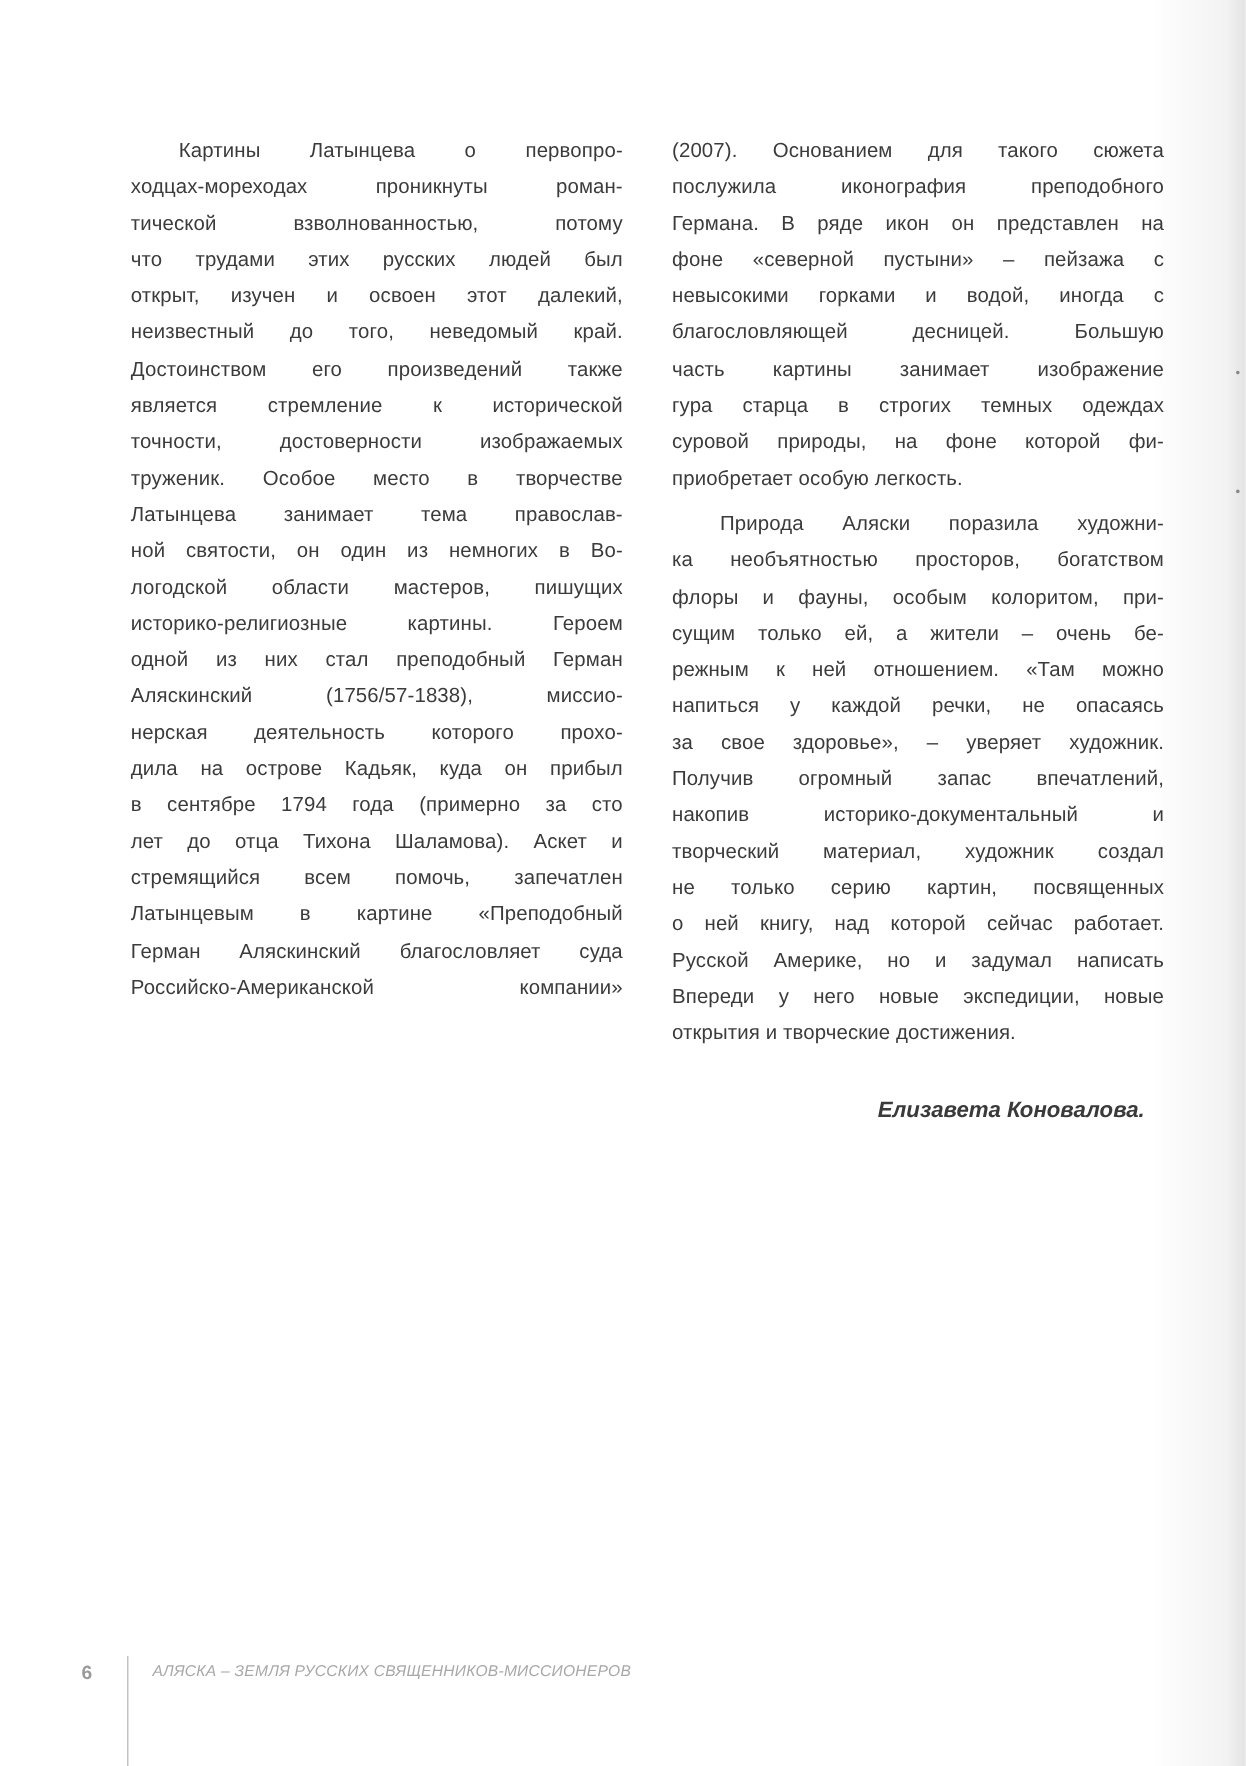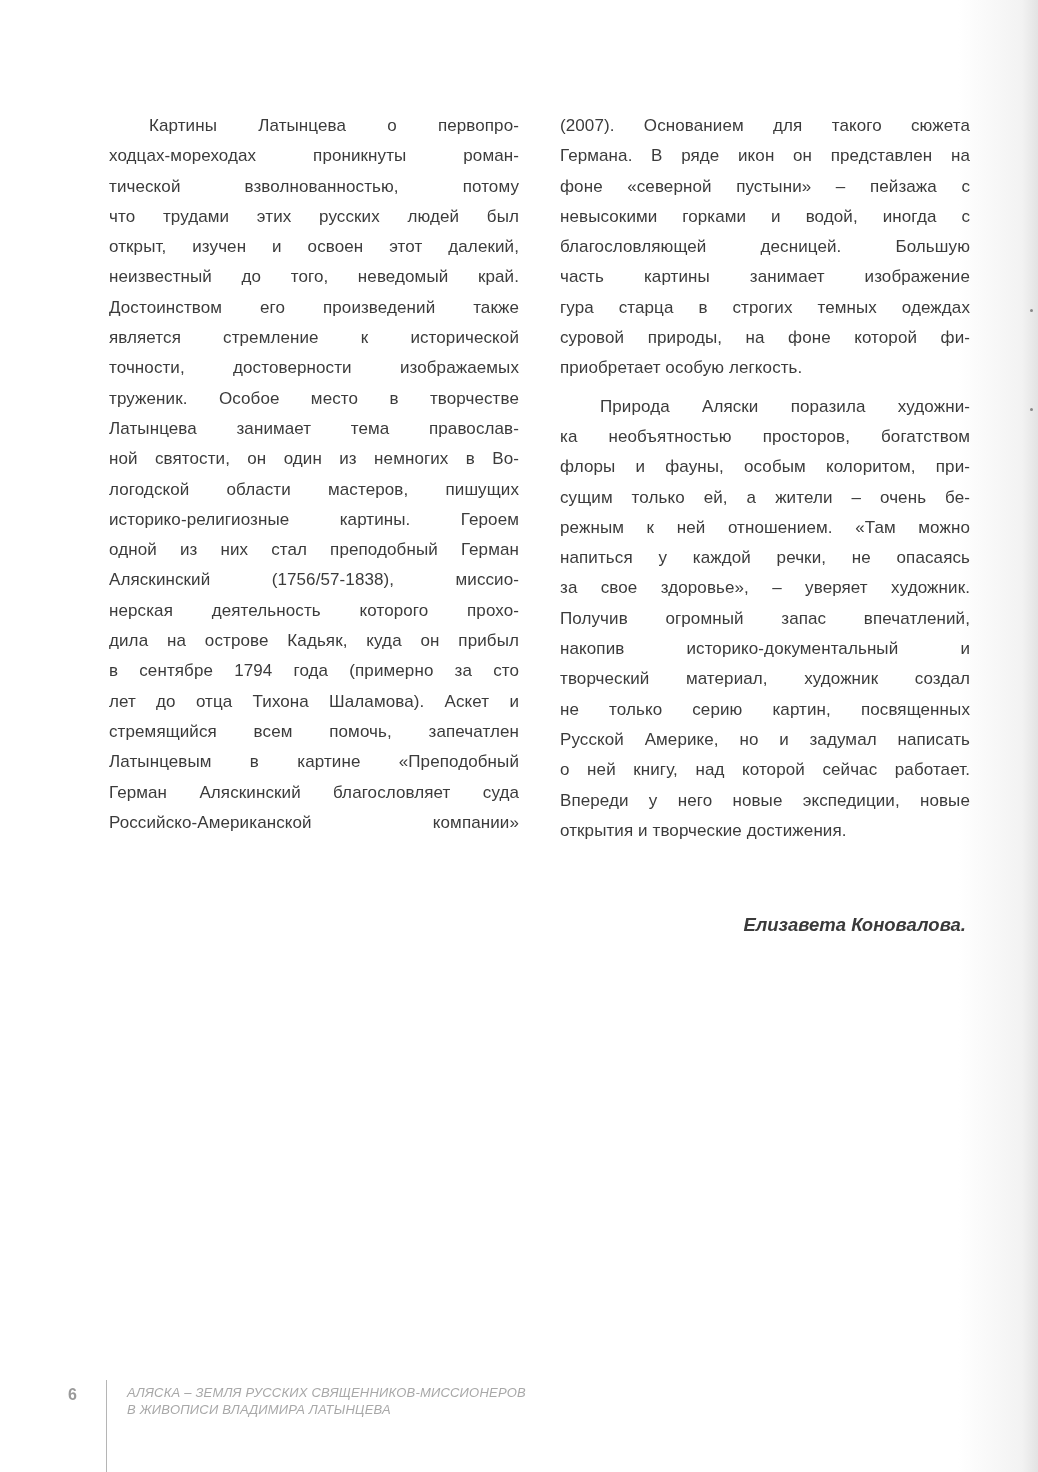--- a/index.html
+++ b/index.html
@@ -47,21 +47,21 @@
     }
     .line.indent {
       padding-left: 40px;
     }
     .para-gap {
       height: 8px;
     }
     .signature {
       position: absolute;
       top: 914px;
-      right: 72px;
+      right: 84px;
       font-size: 18.5px;
       font-style: italic;
       font-weight: bold;
       color: #3a3a3a;
     }
     .footer {
       position: absolute;
       left: 0;
       top: 1380px;
       width: 1038px;
@@ -129,20 +129,21 @@
     <span class="line">лет до отца Тихона Шаламова). Аскет и</span>
     <span class="line">стремящийся всем помочь, запечатлен</span>
     <span class="line">Латынцевым в картине «Преподобный</span>
     <span class="line">Герман Аляскинский благословляет суда</span>
     <span class="line">Российско-Американской компании»</span>
   </div>
 
 <div class="column col-right">
   <div id="col-right-p1">
       <span class="line">(2007). Основанием для такого сюжета</span>
+      <span class="line">послужила иконография преподобного</span>
       <span class="line">Германа. В ряде икон он представлен на</span>
       <span class="line">фоне «северной пустыни» – пейзажа с</span>
       <span class="line">невысокими горками и водой, иногда с</span>
       <span class="line">благословляющей десницей. Большую</span>
       <span class="line">часть картины занимает изображение</span>
       <span class="line">гура старца в строгих темных одеждах</span>
       <span class="line">суровой природы, на фоне которой фи-</span>
       <span class="line last">приобретает особую легкость.</span>
     </div>
   <div class="para-gap"></div>
@@ -151,32 +152,31 @@
       <span class="line">ка необъятностью просторов, богатством</span>
       <span class="line">флоры и фауны, особым колоритом, при-</span>
       <span class="line">сущим только ей, а жители – очень бе-</span>
       <span class="line">режным к ней отношением. «Там можно</span>
       <span class="line">напиться у каждой речки, не опасаясь</span>
       <span class="line">за свое здоровье», – уверяет художник.</span>
       <span class="line">Получив огромный запас впечатлений,</span>
       <span class="line">накопив историко-документальный и</span>
       <span class="line">творческий материал, художник создал</span>
       <span class="line">не только серию картин, посвященных</span>
+      <span class="line">о ней книгу, над которой сейчас работает.</span>
       <span class="line">Русской Америке, но и задумал написать</span>
-      <span class="line">о ней книгу, над которой сейчас работает.</span>
       <span class="line">Впереди у него новые экспедиции, новые</span>
       <span class="line last">открытия и творческие достижения.</span>
     </div>
 </div>
 
 <div class="signature">Елизавета Коновалова.</div>
 
 <div class="footer">
   <div class="page-number">6</div>
   <div class="footer-divider"></div>
   <div class="footer-title">
     <div>АЛЯСКА – ЗЕМЛЯ РУССКИХ СВЯЩЕННИКОВ-МИССИОНЕРОВ</div>
-    <div>В ЖИВОПИСИ ВЛАДИМИРА ЛАТЫНЦЕВА</div>
   </div>
 </div>
 
 <div class="speck" style="left:1030px; top:309px;"></div>
 <div class="speck" style="left:1030px; top:408px;"></div>
 
 </body></html>

